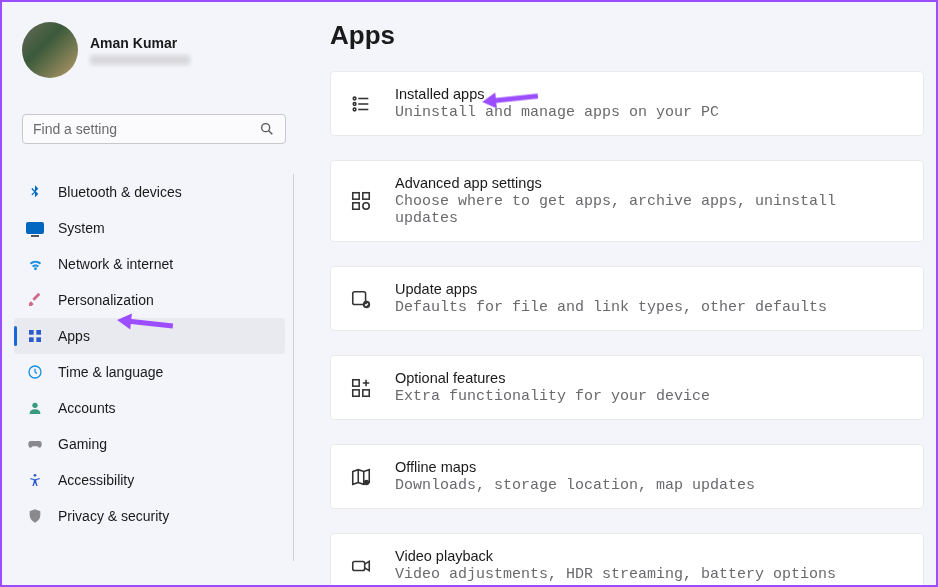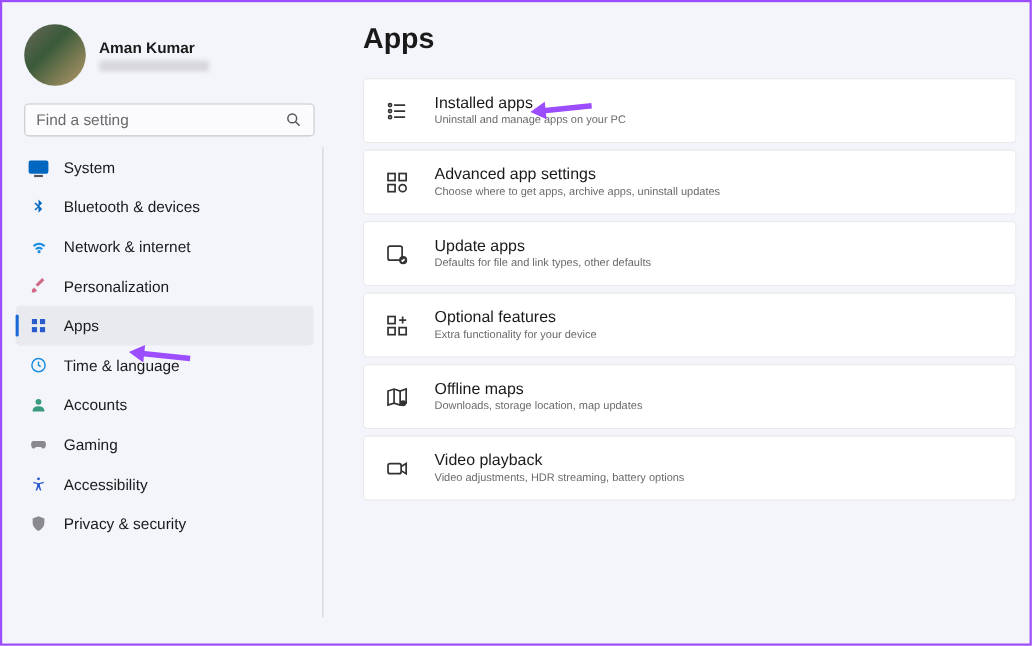--- a/index.html
+++ b/index.html
@@ -10,20 +10,21 @@
     height: 587px;
     overflow: hidden;
     border: 2px solid #9b4dff;
   }
   .container { display: flex; height: 100%; }
   .sidebar {
     width: 300px;
     padding: 12px 8px 24px 12px;
     display: flex;
     flex-direction: column;
+    gap: 20px;
   }
   .profile {
     display: flex;
     align-items: center;
     gap: 12px;
     padding: 8px 8px 12px 8px;
   }
   .avatar {
     width: 56px; height: 56px;
     border-radius: 50%;
@@ -65,26 +66,26 @@
   .main { flex:1; padding: 18px 6px 18px 28px; overflow-y:auto; }
   .page-title { font-size: 26px; font-weight: 600; margin-bottom: 20px; color:#1a1a1a; }
   .cards { display:flex; flex-direction:column; gap:4px; padding-right:6px;}
   .card {
     background: #fff;
     border: 1px solid #eaeaec;
     border-radius: 4px;
     padding: 14px 18px;
     display: flex; align-items: center; gap: 22px;
     cursor: pointer;
-    margin-bottom: 2px;
+    margin-bottom: 20px;
   }
   .card-icon { width:24px; height:24px; color:#333; flex-shrink:0; display:flex; align-items:center; justify-content:center;}
   .card-text { flex:1; }
   .card-title { font-size: 14.5px; color:#1a1a1a; }
-  .card-sub { font-size: 10px; color: #6a6a6e; margin-top:2px;}
+  .card-sub { font-size: 15px; color: #6a6a6e; margin-top:2px;font-family:Liberation Mono, monospace;}
   
   .arrow {
     position: absolute;
     width: 60px; height: 22px;
     pointer-events: none;
   }
   .arrow svg { width:100%; height:100%; }
   .arrow1 { left: 115px; top: 312px; transform: rotate(6deg);}
   .arrow2 { left: 480px; top: 88px; transform: rotate(-6deg);}
   
@@ -110,32 +111,32 @@
     <div class="searchbox">
       <input type="text" placeholder="Find a setting" style="">
       <svg class="sicon" viewBox="0 0 24 24" fill="none" stroke="currentColor" stroke-width="2">
           <circle cx="10" cy="10" r="6"></circle>
           <line x1="20" y1="20" x2="14.5" y2="14.5"></line>
         </svg>
     </div>
 
     <nav class="nav">
       <div class="nav-item">
+        <span class="nav-icon ic-blue">
+            <svg viewBox="0 0 24 24" width="16" height="16" fill="currentColor">
+              <path d="M12 2l5 5-4 4 4 4-5 5V13l-4 4-1.5-1.5L11 12 6.5 7.5 8 6l4 4V2z"></path>
+            </svg>
+          </span>
+        <span>Bluetooth &amp; devices</span>
+      </div>
+      <div class="nav-item">
         <span class="nav-icon">
             <span class="mon"></span>
           </span>
         <span>System</span>
-      </div>
-      <div class="nav-item">
-        <span class="nav-icon ic-blue">
-            <svg viewBox="0 0 24 24" width="16" height="16" fill="currentColor">
-              <path d="M12 2l5 5-4 4 4 4-5 5V13l-4 4-1.5-1.5L11 12 6.5 7.5 8 6l4 4V2z"></path>
-            </svg>
-          </span>
-        <span>Bluetooth &amp; devices</span>
       </div>
       <div class="nav-item">
         <span class="nav-icon ic-cyan">
             <svg viewBox="0 0 24 24" width="17" height="17" fill="currentColor">
               <path d="M12 20a2 2 0 100-4 2 2 0 000 4zM4 10c4.4-4.4 11.6-4.4 16 0l-2 2c-3.3-3.3-8.7-3.3-12 0l-2-2zm3 4c2.8-2.8 7.2-2.8 10 0l-2 2c-1.7-1.7-4.3-1.7-6 0l-2-2z"></path>
             </svg>
           </span>
         <span>Network &amp; internet</span>
       </div>
       <div class="nav-item">

